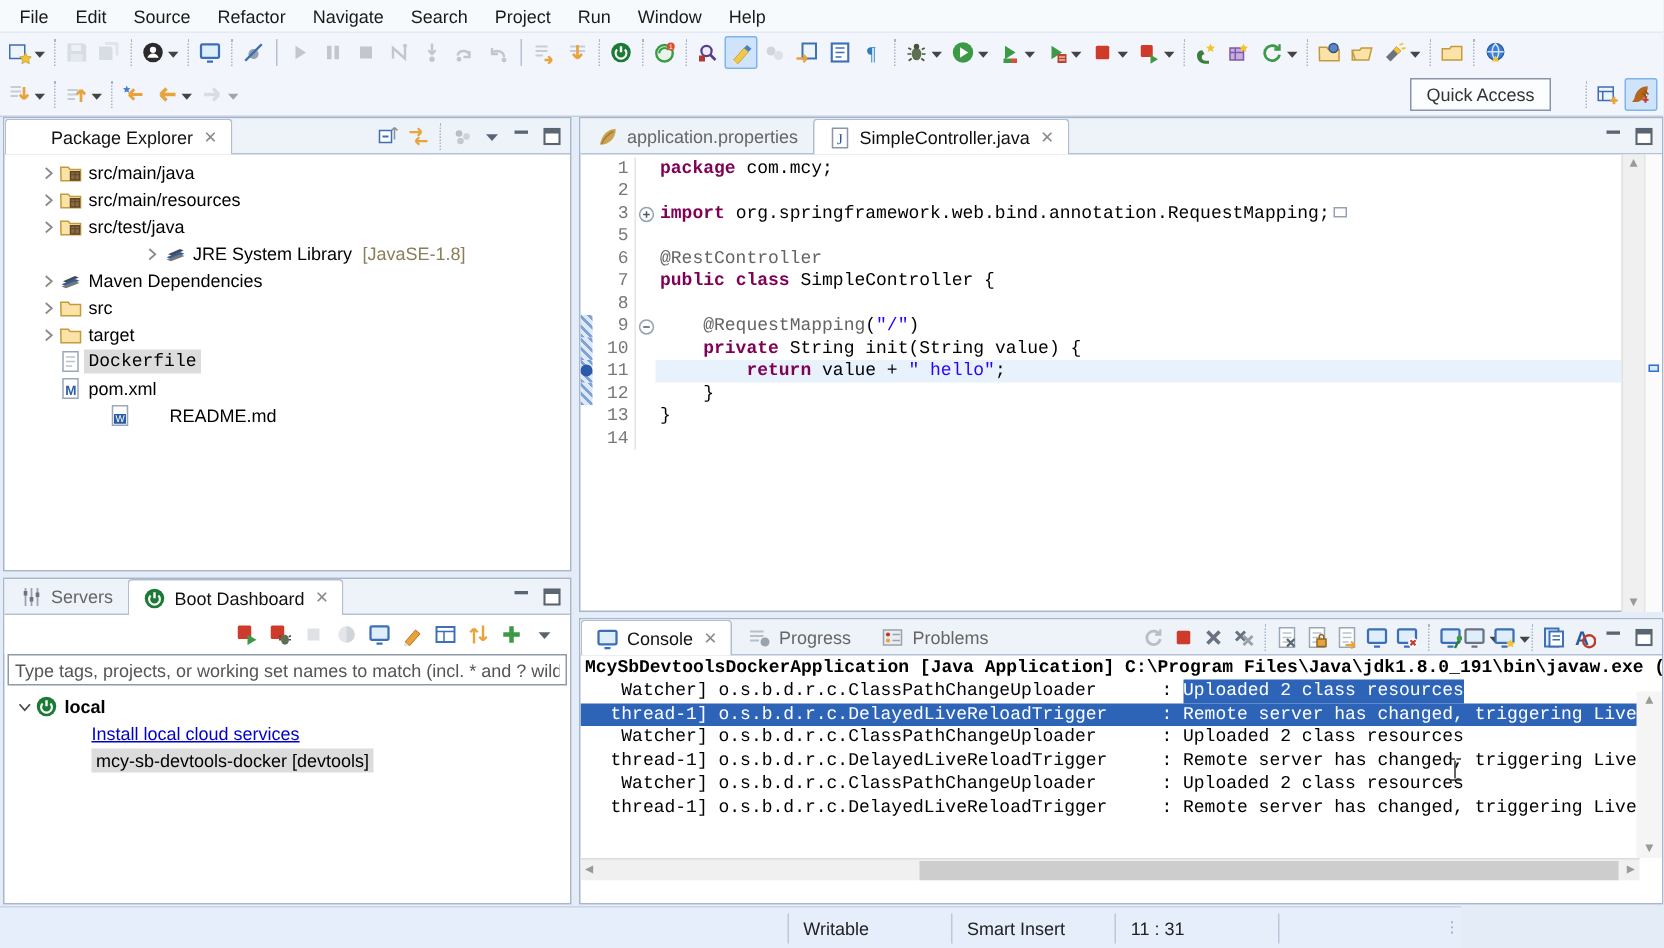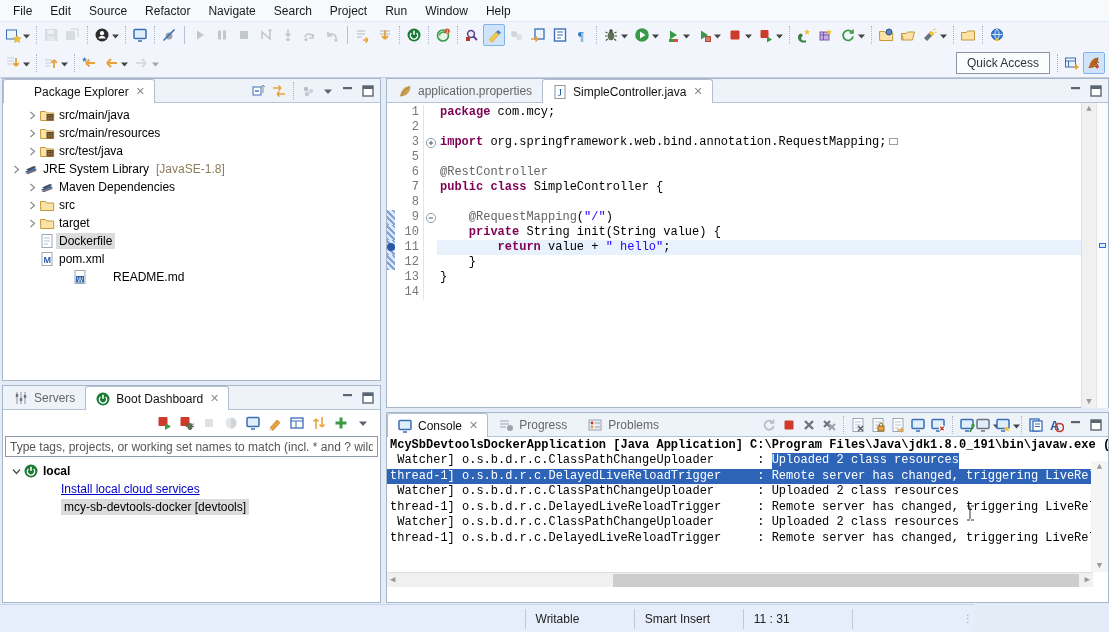--- a/index.html
+++ b/index.html
@@ -15,21 +15,21 @@
   .tb-left { display:flex; align-items:center; }
   .tb-btn { display:flex; align-items:center; height:22px; padding:1px 2px; border:1px solid transparent; border-radius:2px; }
   .tb-btn.active { background:#cfe4fa; border-color:#7eb4ea; }
   .tb-btn.dis { opacity:.45; }
   .tb-sep { width:1px; height:18px; border-left:1px dotted #a9b6c9; margin:0 3px; }
   .tb-bar { width:1px; height:18px; background:#b6c2d4; margin:0 4px; }
   .icon16 { width:16px; height:16px; display:inline-block; }
   .icon16 svg { display:block; }
   .caret { margin-left:2px; display:inline-block; }
   #qa-cluster { display:flex; align-items:center; padding-right:4px; }
-  #quick-access { border:1px solid #8a95a5; background:#fbfdff; color:#333; padding:3px 10px; margin-right:4px; }
+  #quick-access { border:1px solid #8a95a5; background:#fbfdff; color:#333; padding:3px 10px; margin-right:20px; }
   #persp-bar { display:flex; align-items:center; }
 
   
   .panel { position:absolute; background:#fff; border:1px solid #a8b6ca; }
   #pkg-panel  { left:2px;  top:78px;  width:379px; height:303px; }
   #bl-panel   { left:2px;  top:385px; width:379px; height:218px; }
   #ed-panel   { left:386px; top:78px; width:723px; height:330px; }
   #cons-panel { left:386px; top:412px; width:723px; height:191px; }
 
   .tabbar { height:24px; background:#eef3fa; border-bottom:1px solid #b6c3d6; display:flex; align-items:flex-end; }
@@ -72,21 +72,21 @@
   .foldbox { display:inline-block; width:9px; height:7px; border:1px solid #93a2b4; margin-left:3px; }
   #ed-vscroll { width:15px; flex:none; background:#f0f0f0; border-left:1px solid #e0e0e0; display:flex; flex-direction:column; justify-content:space-between; align-items:center; padding:2px 0; }
   #ed-ruler { width:12px; flex:none; background:#fbfbfb; border-left:1px solid #e4e4e4; position:relative; }
   #ed-ruler .mark { position:absolute; left:2px; top:46%; width:7px; height:5px; border:1px solid #2a6fdb; background:#dceafd; }
   .scroll-arrow { color:#9a9a9a; font-size:9px; line-height:8px; }
 
   
   #cons-tabbar .tab-toolbar { margin-left:auto; display:flex; align-items:center; padding-right:3px; align-self:center; }
   #cons-body { font-family:"Liberation Mono","DejaVu Sans Mono",monospace; font-size:12px; position:relative; height:150px; overflow:hidden; }
   #cons-header { font-weight:bold; white-space:nowrap; padding:1px 0 1px 3px; height:16px; }
-  .cline { display:flex; height:15.5px; line-height:15.5px; white-space:pre; padding-left:3px; }
+  .cline { display:flex; height:15.5px; line-height:15.5px; white-space:pre; padding-left:20px; }
   .cline .sel { background:var(--sel); color:#fff; }
   .cline.fullsel { background:var(--sel); color:#fff; }
   #cons-hscroll { position:absolute; left:0; bottom:0; width:706px; height:15px; background:#f0f0f0; border-top:1px solid #dcdcdc; display:flex; align-items:center; }
   #cons-hscroll .thumb { position:absolute; left:32%; width:66%; height:13px; background:#cdcdcd; }
   #cons-vscroll { position:absolute; right:0; top:24px; bottom:15px; width:17px; background:#f5f5f5; display:flex; flex-direction:column; justify-content:space-between; align-items:center; padding:2px 0; }
 
   
   #statusbar { position:absolute; left:0; top:604px; width:974px; height:28px; background:#e7eefb; border-top:1px solid #c8d4e8; display:flex; align-items:center; }
   .st-cell { width:110px; padding-left:10px; border-right:1px solid #bcc9dc; height:20px; line-height:20px; color:#222; }
   #st-spacer { width:530px; height:20px; border-right:1px solid #bcc9dc; }
@@ -649,21 +649,21 @@
           <span class="icon16">
             <svg viewBox="0 0 16 16" width="16" height="16">
               <path d="M1.5 4.5h5l1.2 1.5h7v7.5h-13z" fill="#fbe3a7" stroke="#c49a3c"></path>
               <rect x="8" y="7.5" width="6" height="5.5" fill="#8d6b3f" stroke="#5f472a"></rect>
               <path d="M8 9.5h6M11 7.5v5.5" stroke="#5f472a" stroke-width=".7"></path>
             </svg>
           </span>
         </span>
         <span class="lbl">src/test/java</span>
       </div>
-      <div class="trow" style="padding-left: 6px;">
+      <div class="trow" style="padding-left: 22px; justify-content: center;">
         <span class="exp">
           <svg width="9" height="9" viewBox="0 0 9 9">
             <path d="M2.5 1l4 3.5-4 3.5" stroke="#8a8a8a" fill="none" stroke-width="1.2"></path>
           </svg>
         </span>
         <span class="ticon">
           <span class="icon16">
             <svg viewBox="0 0 16 16" width="16" height="16">
               <path d="M2 10.5l9-3.5 3 1.2-9 3.5z" fill="#2a5da5"></path>
               <path d="M2 12l9-3.5 3 1.2-9 3.5z" fill="#777"></path>
@@ -714,21 +714,21 @@
         </span>
         <span class="ticon">
           <span class="icon16">
             <svg viewBox="0 0 16 16" width="16" height="16">
               <path d="M1.5 4.5h5l1.2 1.5h7v7.5h-13z" fill="#fbe3a7" stroke="#c49a3c"></path>
             </svg>
           </span>
         </span>
         <span class="lbl">target</span>
       </div>
-      <div class="trow selected" style="padding-left: 22px;">
+      <div class="trow selected" style="padding-left: 22px; font-family: Liberation Mono, monospace;">
         <span class="exp"></span>
         <span class="ticon">
           <span class="icon16">
             <svg viewBox="0 0 16 16" width="16" height="16">
               <rect x="3" y="1.5" width="10" height="13" fill="#fff" stroke="#9aa7b8"></rect>
               <path d="M5 5h6M5 8h6M5 11h4" stroke="#b9c2cd" stroke-width="1"></path>
             </svg>
           </span>
         </span>
         <span class="lbl">Dockerfile</span>

